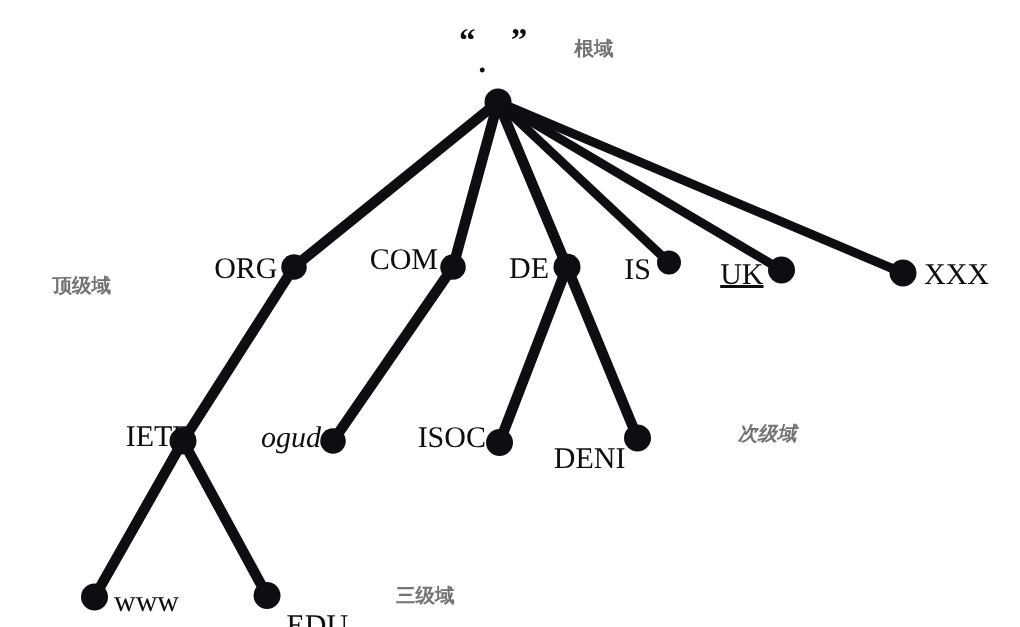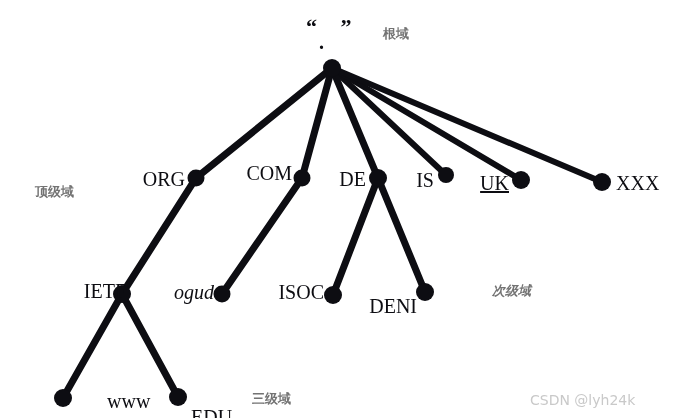--- a/index.html
+++ b/index.html
@@ -120,25 +120,24 @@
       <div class="node-label right-aligned" style="left: 185px; top: 179px;">ORG</div>
       <div class="node-label right-aligned" style="left: 292px; top: 173px;">COM</div>
       <div class="node-label right-aligned" style="left: 366px; top: 179px;">DE</div>
       <div class="node-label right-aligned" style="left: 434px; top: 180px; text-align: center;">IS</div>
       <div class="node-label right-aligned" style="left: 509px; top: 183px; text-decoration: underline;">UK</div>
       <div class="node-label left-aligned" style="left: 616px; top: 183px;">XXX</div>
       <div class="node-label right-aligned" style="left: 126px; top: 291px;">IETF</div>
       <div class="node-label right-aligned" style="left: 214px; top: 292px; font-style: italic;">ogud</div>
       <div class="node-label right-aligned" style="left: 324px; top: 292px;">ISOC</div>
       <div class="node-label right-aligned" style="left: 417px; top: 306px;">DENI</div>
-      <div class="node-label left-aligned" style="left: 76px; top: 401px; margin-left: 31px;">www</div>
+      <div class="node-label left-aligned" style="left: 76px; top: 401px;">www</div>
       <div class="node-label left-aligned" style="left: 191px; top: 417px;">EDU</div>
     </div>
   <div id="level-labels-layer">
       <div class="level-label" style="left: 383px; top: 33px;">根域</div>
       <div class="level-label" style="left: 35px; top: 191px;">顶级域</div>
       <div class="level-label" style="left: 492px; top: 290px; font-style: italic;">次级域</div>
-      <div class="level-label" style="left: 252px; top: 398px;">三级域</div>
+      <div class="level-label" style="left: 264px; top: 398px;">三级域</div>
     </div>
 
-  <div class="watermark" id="watermark" style="left: 530px; top: 400px;">CSDN @lyh24k</div>
 
 </div>
 
 </body></html>

